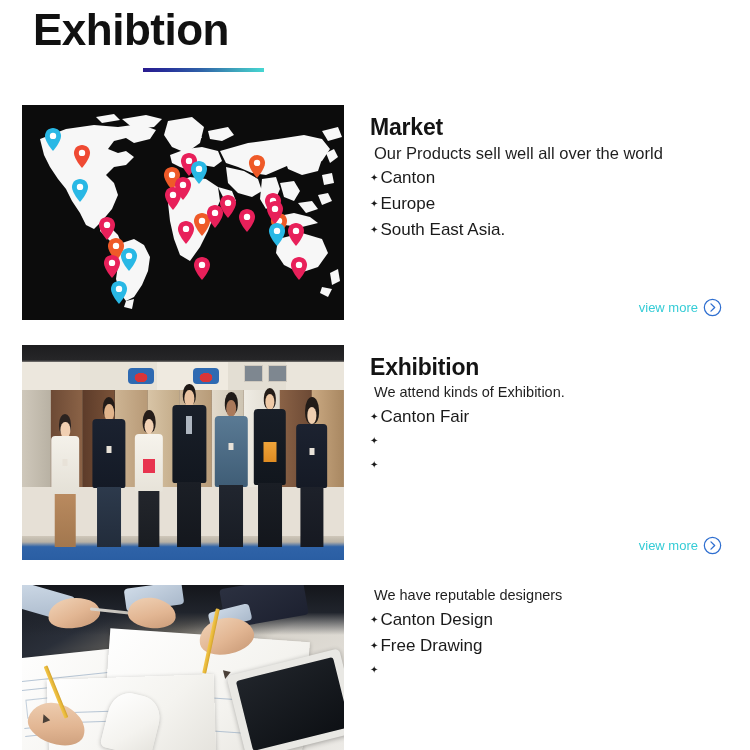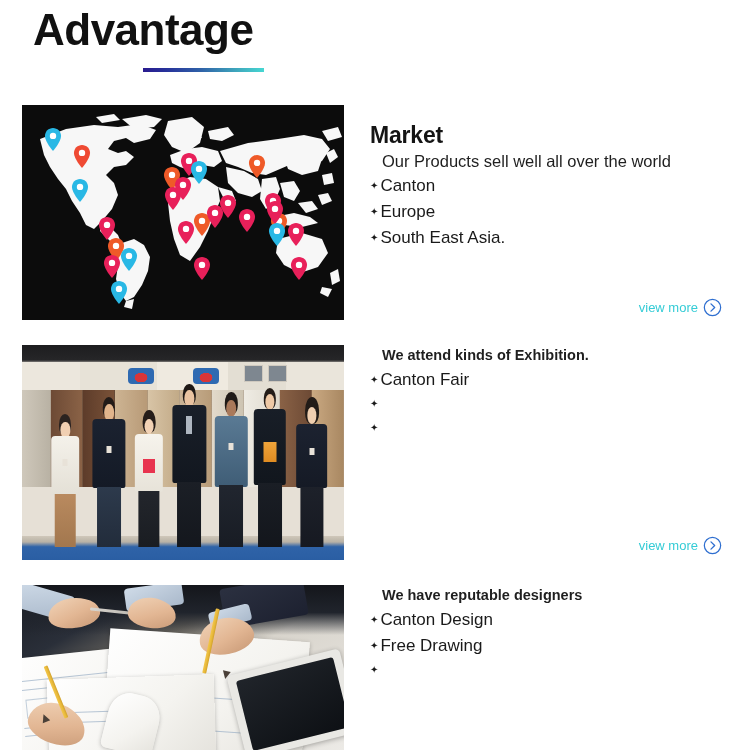--- a/index.html
+++ b/index.html
@@ -43,31 +43,31 @@
     overflow: hidden;
     background: #111;
   }
 
   .copy { position: absolute; left: 370px; top: 0; width: 370px; }
   .sec-heading {
     font-size: 23px;
     font-weight: bold;
     line-height: 28px;
     color: #141414;
-    margin: 16px 0 1px 0;
+    margin: 8px 0 1px 0;
     letter-spacing: -0.2px;
   }
   .sec-sub {
     font-size: 16.5px;
     line-height: 22px;
     color: #1f1f1f;
-    margin: 0 0 2px 12px;
+    margin: 0 0 2px 4px;
     white-space: nowrap;
   }
-  .sec-sub.small { font-size: 14.5px; line-height: 21px; font-weight: bold; }
+  .sec-sub.small { font-size: 14.5px; line-height: 21px; }
   .bullets { list-style: none; margin: 0; padding: 0; }
   .bullets li {
     font-size: 17px;
     line-height: 24px;
     color: #1a1a1a;
     white-space: nowrap;
     display: flex;
     align-items: baseline;
   }
   .bullets li .dia {
@@ -201,21 +201,21 @@
     content: "";
     position: absolute; inset: 8% 7%;
     background: linear-gradient(160deg, #20242a 0%, #0d1014 100%);
     border-radius: 3px;
   }
 </style>
 </head>
 <body>
 
 <div class="title-block">
-  <div class="page-title">Advantage</div>
+  <div class="page-title">Exhibtion</div>
 </div>
 <div class="title-rule"></div>
 
 <div class="row row-market">
 
   <div class="thumb">
     <div class="map-wrap">
       <svg class="map-svg" viewBox="0 0 322 215" preserveAspectRatio="none">
         <rect x="0" y="0" width="322" height="215" fill="#0c0c0c"></rect>
         <g fill="#f7f7f7">
@@ -477,20 +477,21 @@
         <div class="p-hair" style="top:0;     width:36%; height:18%; background:#221b17;"></div>
         <div class="p-head" style="top:7%;    width:24%; height:11%; background:#f0cfb0;"></div>
         <div class="p-torso" style="top:18%;   width:82%; height:43%; background:linear-gradient(to bottom,#1c2230,#151a25);"></div>
         <div class="p-badge" style="top:34%;"></div>
         <div class="p-legs" style="top:60%;   width:60%; height:40%; background:linear-gradient(to bottom,#1d212a,#161921);"></div>
       </div>
     </div>
   </div>
 
   <div class="copy">
+    <div class="sec-heading">Exhibition</div>
     <div class="sec-sub small">We attend kinds of Exhibition.</div>
     <ul class="bullets">
       <li>
           <span class="dia">✦</span>
           <span>Canton Fair</span>
         </li>
       <li>
           <span class="dia">✦</span>
         </li>
       <li>

